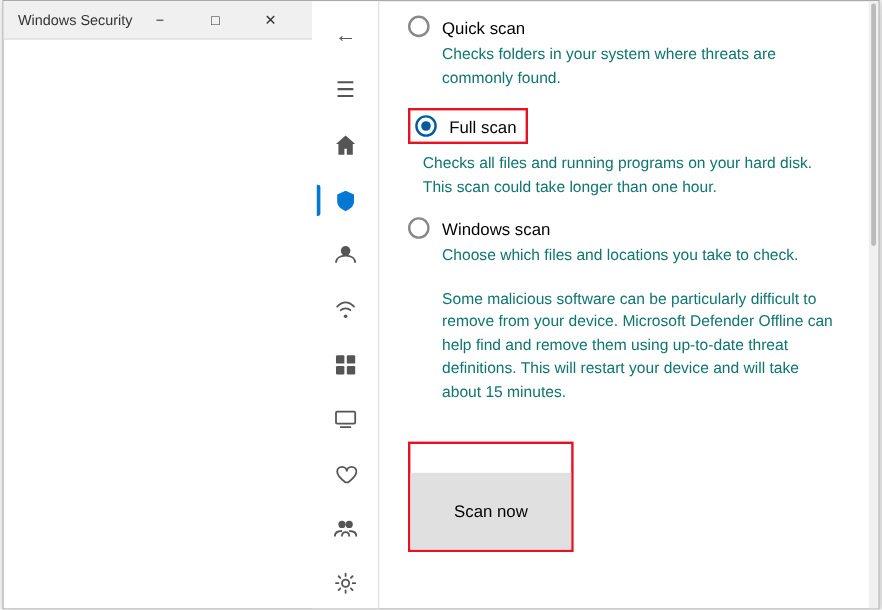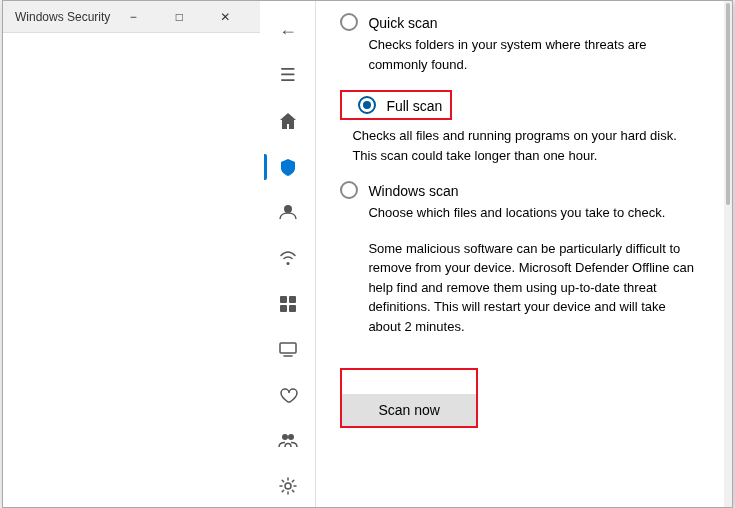--- a/index.html
+++ b/index.html
@@ -136,21 +136,21 @@
       border-radius: 50%;
       background: #005a9e;
     }
     .option-label {
       font-size: 14px;
       font-weight: 400;
       color: #000;
     }
     .option-desc {
       margin-left: 28px;
-      color: #000000;
+      color: #0f766e;
       font-size: 13px;
       line-height: 1.5;
       margin-bottom: 4px;
     }
     .scan-now-btn {
       margin-top: 24px;
       border: 2px solid #e81123;
       background: #e8e8e8;
       padding: 8px 32px;
       font-size: 14px;
@@ -244,21 +244,21 @@
         <div class="scan-option-header">
           <div class="radio-outer">
           </div>
           <span class="option-label">Quick scan</span>
         </div>
         <div class="option-desc">Checks folders in your system where threats are commonly found.</div>
       </div>
 
       
       <div class="scan-option">
-        <div style="display:inline-block; border: 2px solid #e81123; padding: 4px 8px 4px 16px;">
+        <div style="display:inline-block; border: 2px solid #e81123; padding: 4px 8px 4px 4px;">
           <div class="scan-option-header" style="margin-top:0; margin-bottom:0;">
             <div class="radio-outer selected">
               <div class="radio-inner"></div>
             </div>
             <span class="option-label">Full scan</span>
           </div>
         </div>
         <div class="option-desc" style="margin-top:6px;margin-left:12px;">Checks all files and running programs on your hard disk. This scan could take longer than one hour.</div>
       </div>
 
@@ -267,26 +267,26 @@
         <div class="scan-option-header">
           <div class="radio-outer">
           </div>
           <span class="option-label">Windows scan</span>
         </div>
         <div class="option-desc">Choose which files and locations you take to check.</div>
       </div>
 
       
       <div class="scan-option">
-        <div class="option-desc">Some malicious software can be particularly difficult to remove from your device. Microsoft Defender Offline can help find and remove them using up-to-date threat definitions. This will restart your device and will take about 2 minutes.</div>
+        <div class="option-desc">Some malicious software can be particularly difficult to remove from your device. Microsoft Defender Offline can help find and remove them using up-to-date threat definitions. This will restart your device and will take about 15 minutes.</div>
       </div>
 
       
       <div style="margin-top: 16px; display:inline-block; border: 2px solid #e81123;">
-        <button class="scan-now-btn" style="border:none; background:#e0e0e0; padding: 8px 36px; font-size:14px; cursor:pointer;">Scan now</button>
+        <button class="scan-now-btn" style="border:none; background:#e0e0e0; padding: 24px 36px; font-size:14px; cursor:pointer;">Scan now</button>
       </div>
 
     </div>
 
     <div class="scrollbar-area">
       <div style="height:40%; background:#bbb; border-radius:4px; margin:2px;"></div>
     </div>
   </div>
 </div>
 

